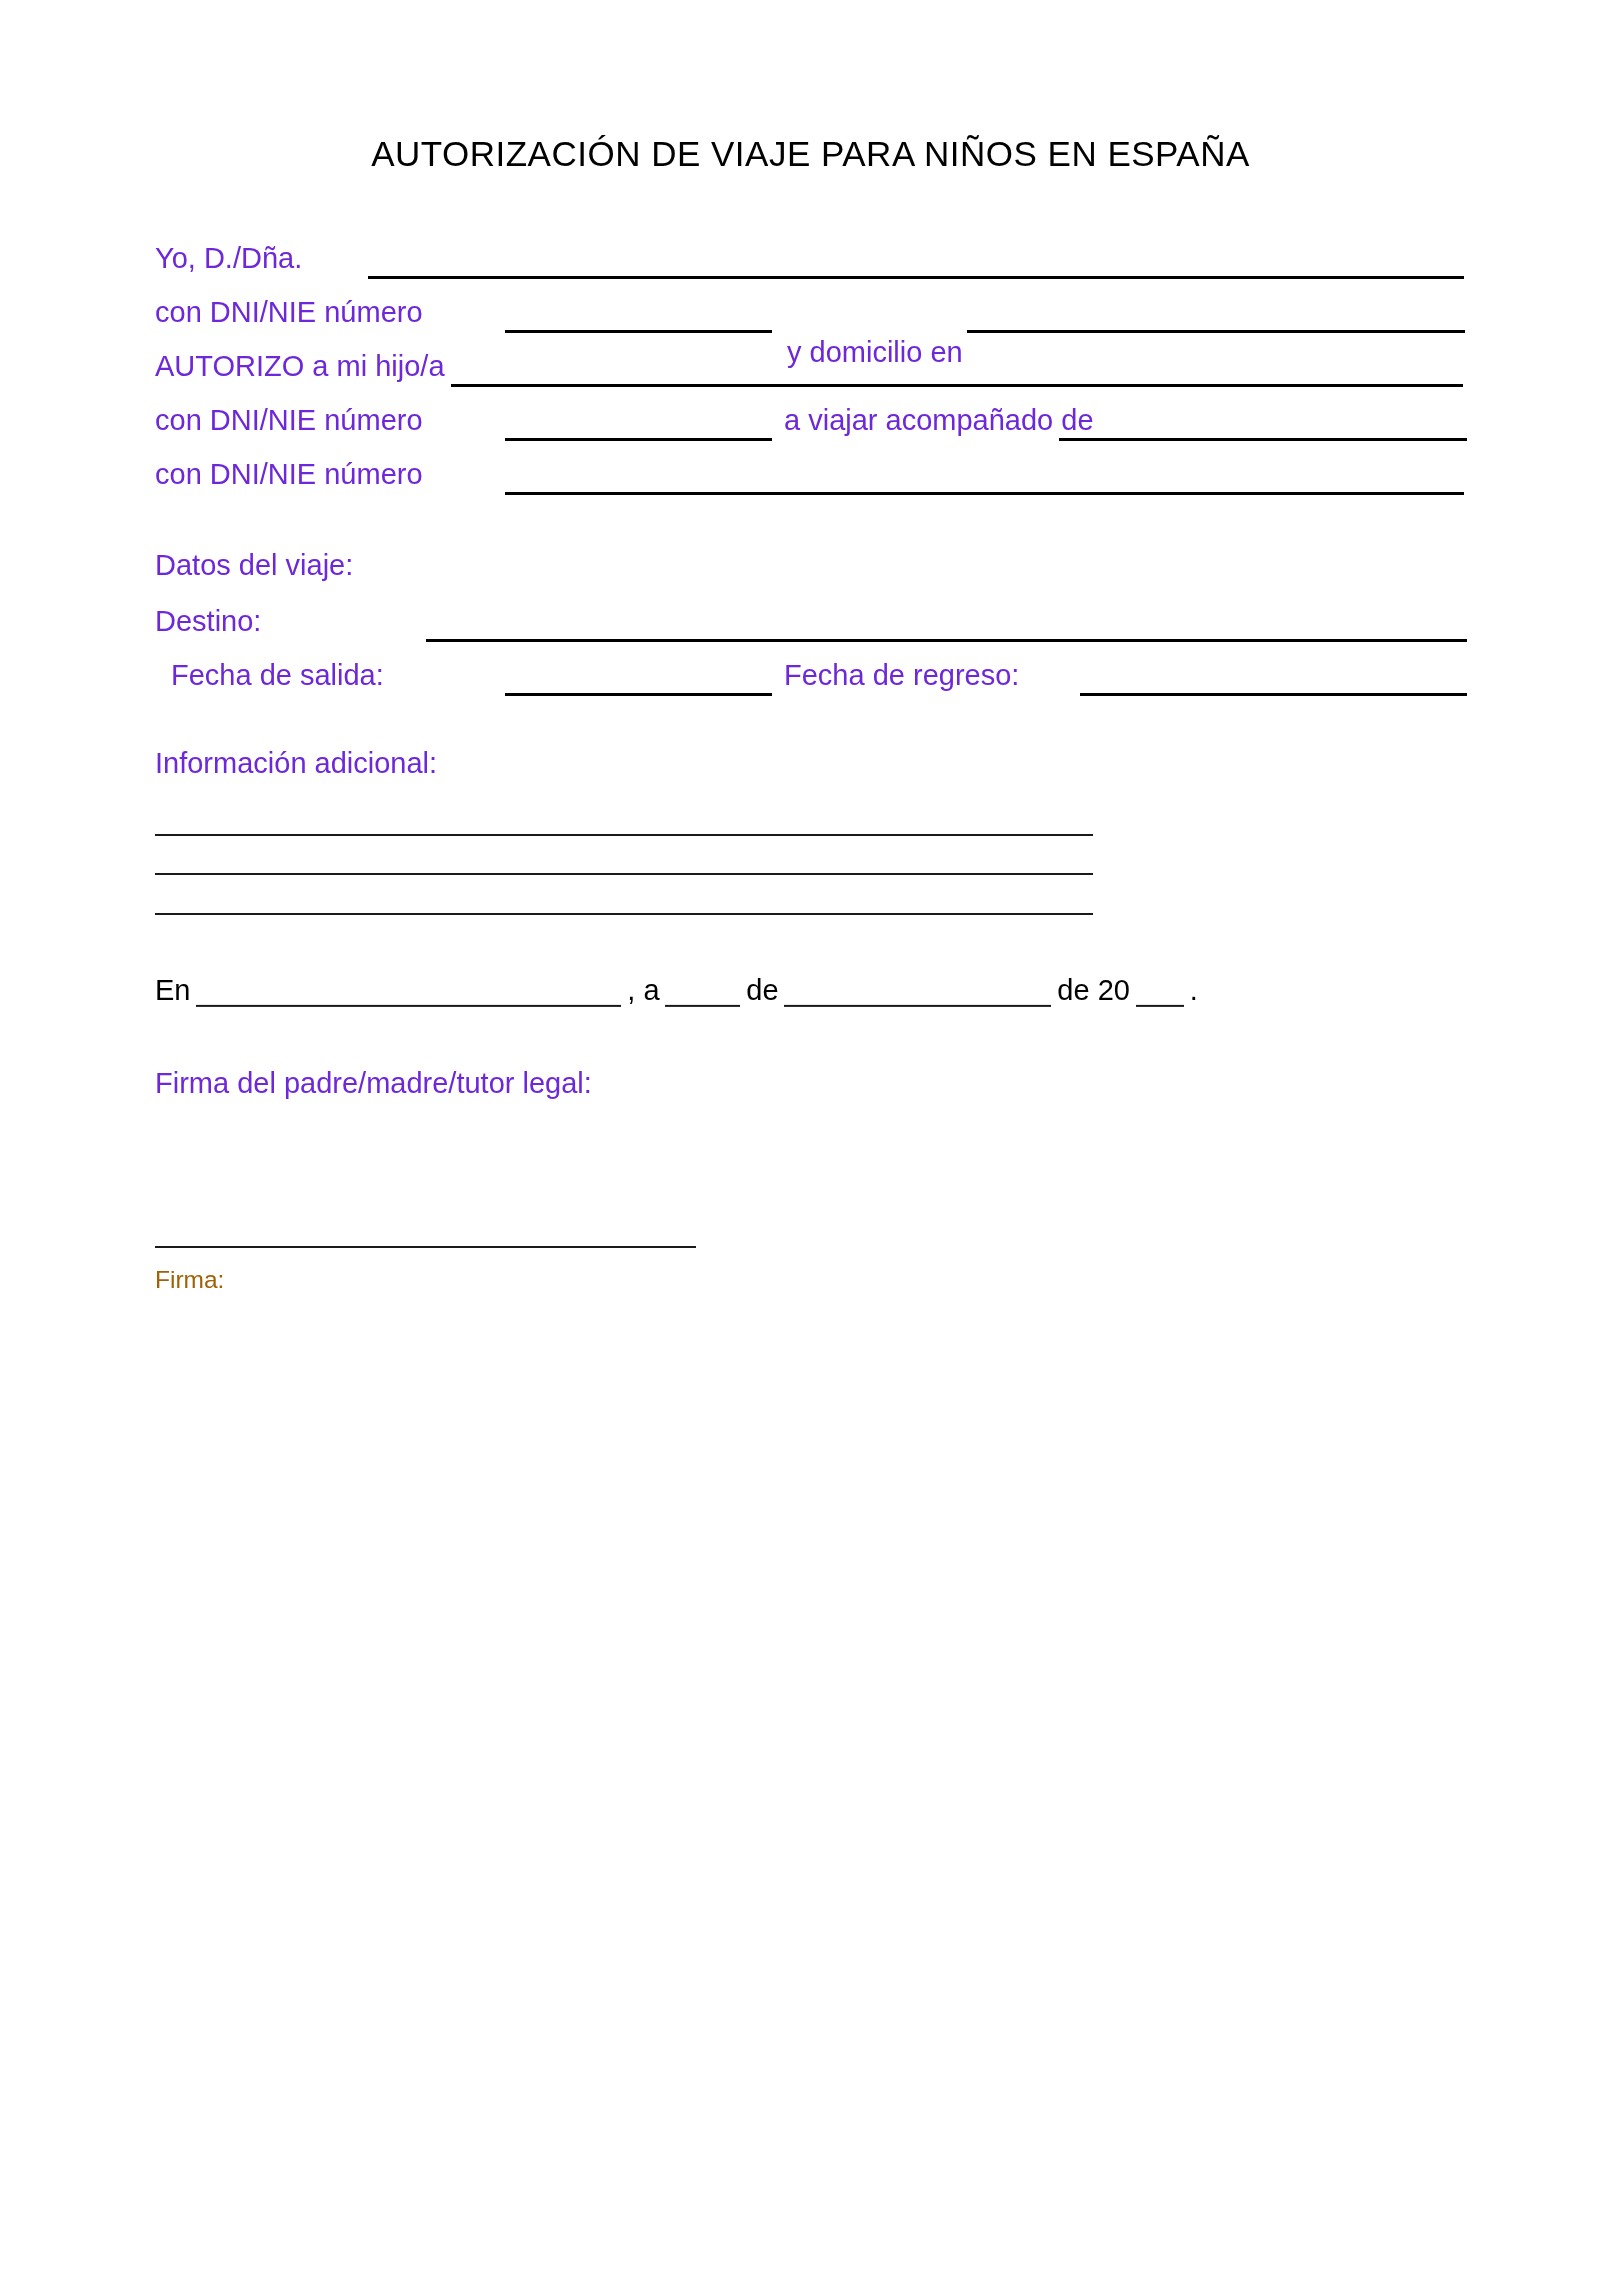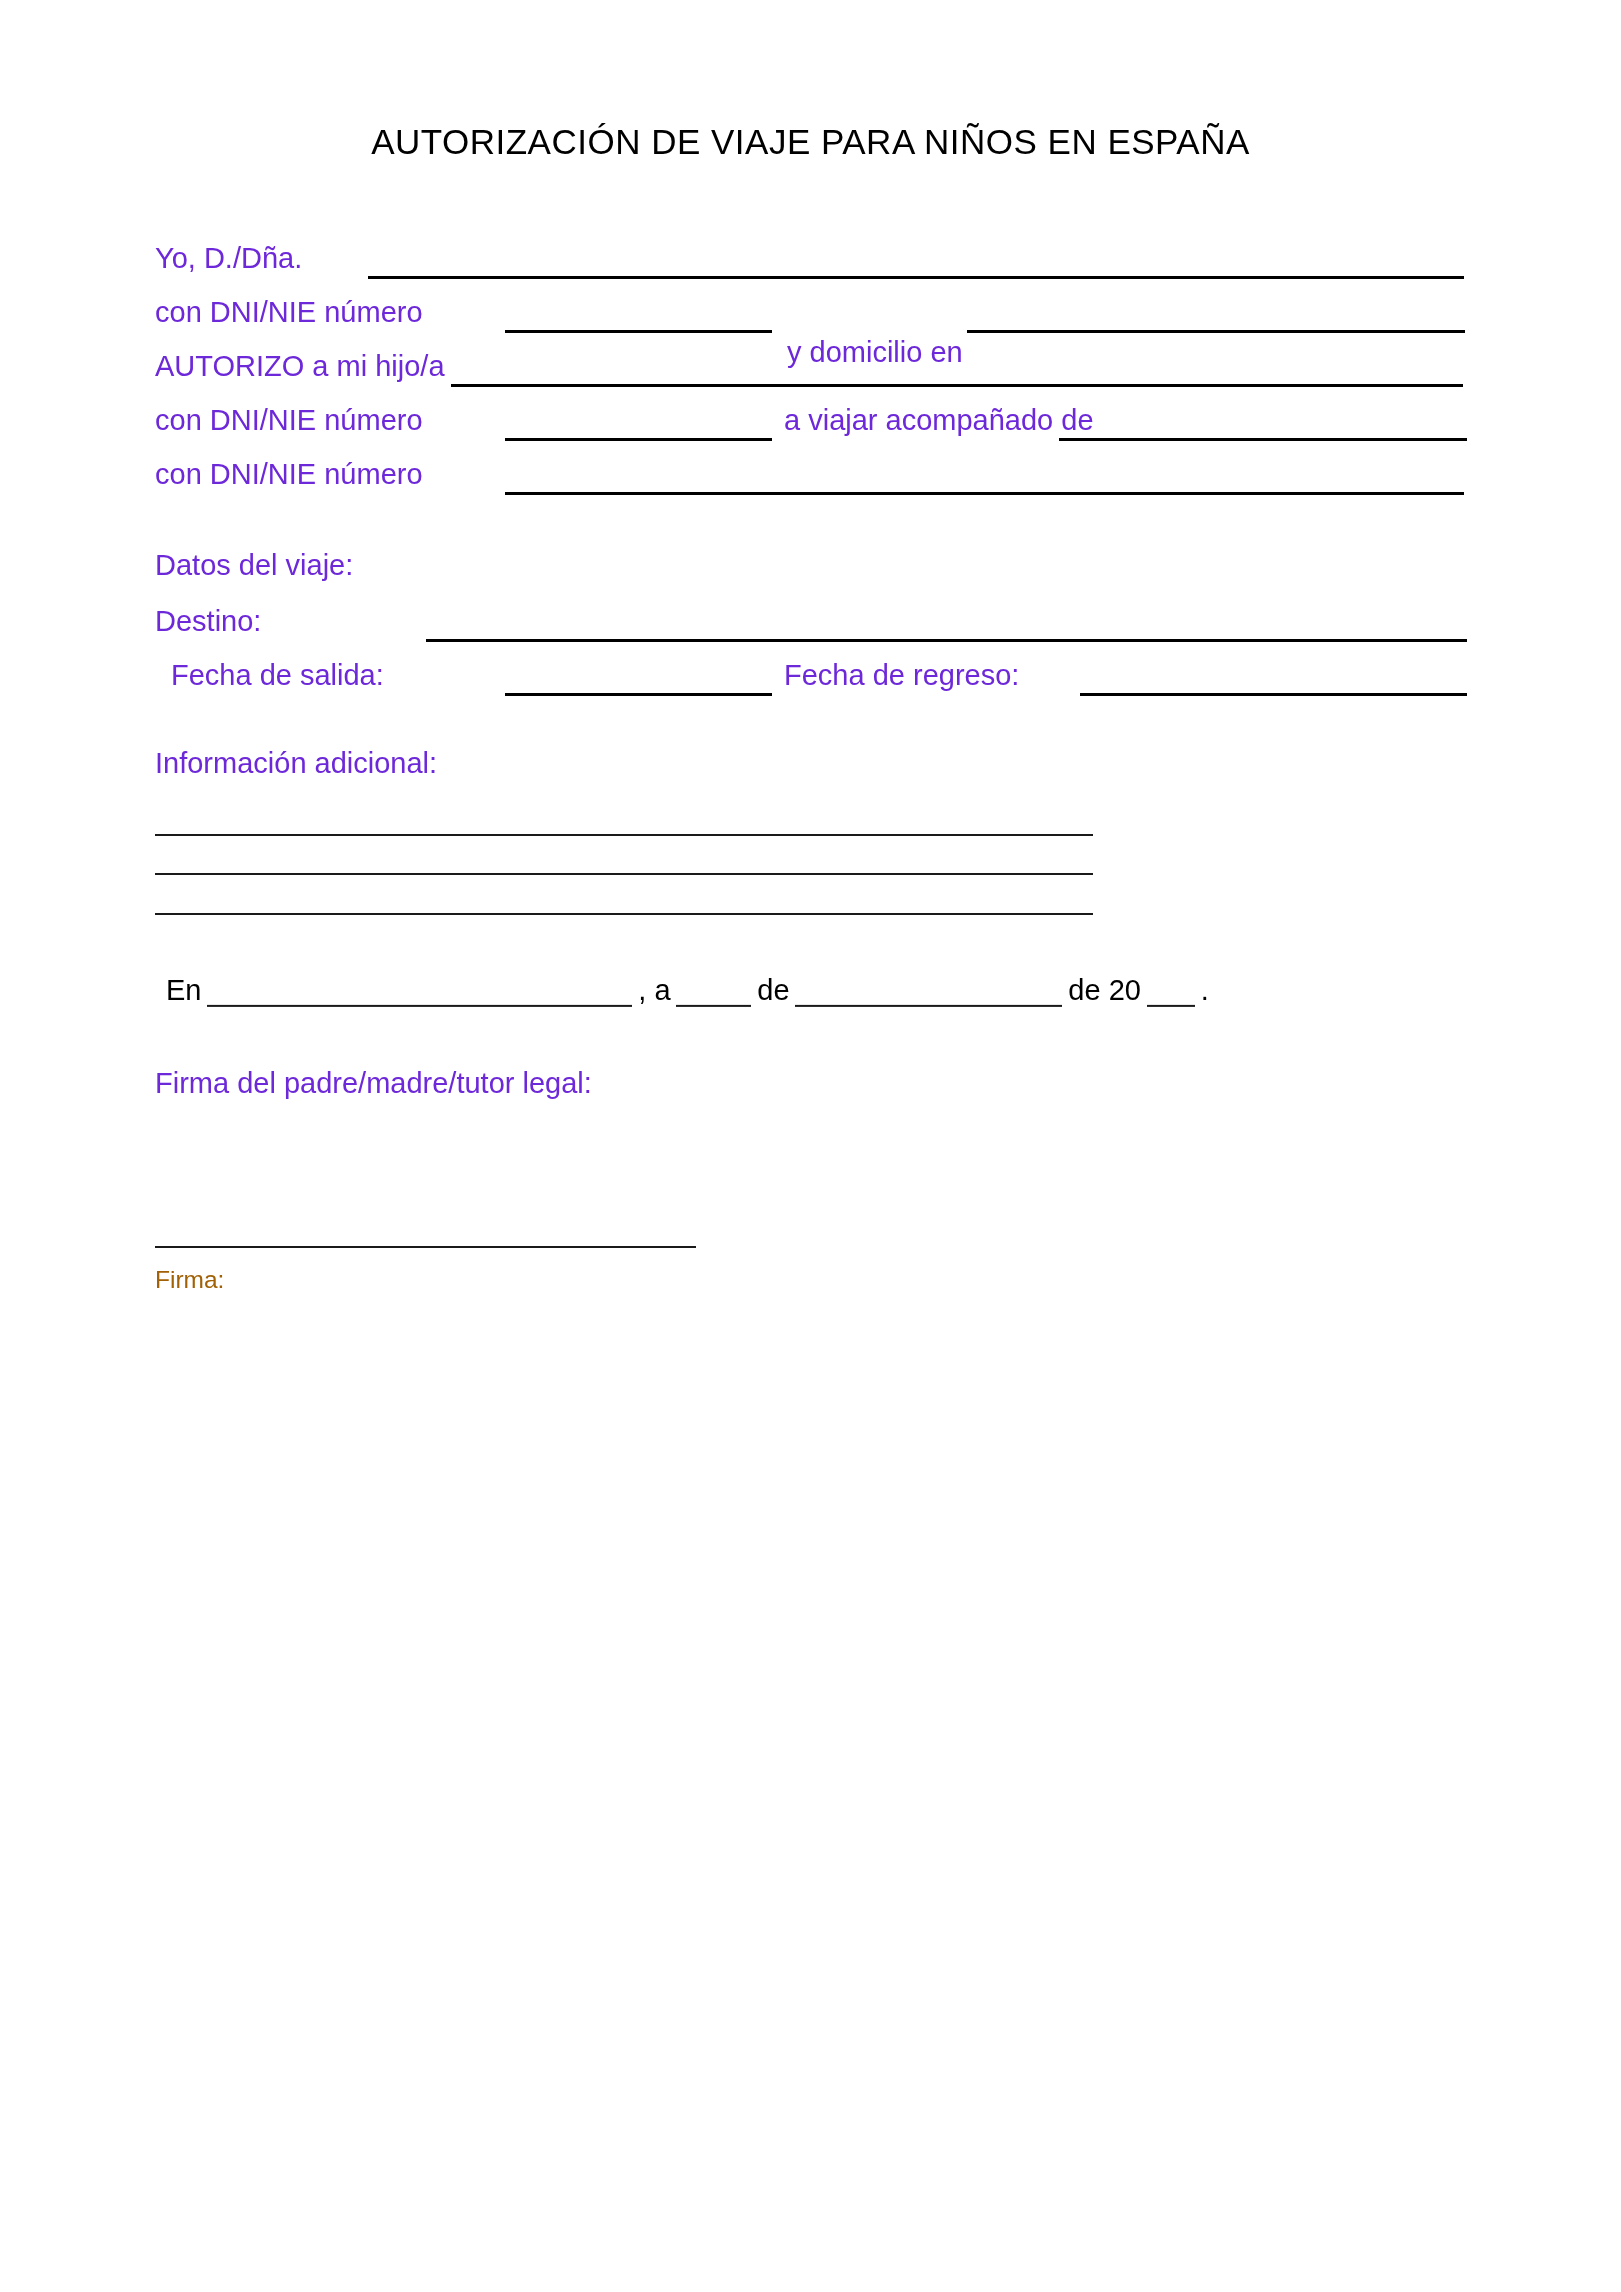--- a/index.html
+++ b/index.html
@@ -9,21 +9,21 @@
     height: 2293px;
     background: #ffffff;
     color: #000000;
     font-family: "Liberation Sans", "DejaVu Sans", sans-serif;
     overflow: hidden;
   }
   .title {
     position: absolute;
     left: 0; right: 0;
     top: 118px;
-    margin: 4px;
+    margin: 16px;
     text-align: center;
     font-size: 35px;
     font-weight: 400;
     letter-spacing: 0.5px;
     color: #000000;
   }
   .lbl {
     position: absolute;
     font-size: 29px;
     line-height: 1.15;
@@ -92,21 +92,21 @@
   <span class="lbl" style="left:171px; top:659px;">Fecha de salida:</span>
   <div class="line thick" style="left:505px; top:693px; width:267px;"></div>
   <span class="lbl" style="left:784px; top:659px;">Fecha de regreso:</span>
   <div class="line thick" style="left:1080px; top:693px; width:387px;"></div>
 
   <span class="lbl" style="left:155px; top:747px;">Información adicional:</span>
   <div class="line thin" style="left:155px; top:834px; width:938px;"></div>
   <div class="line thin" style="left:155px; top:873px; width:938px;"></div>
   <div class="line thin" style="left:155px; top:913px; width:938px;"></div>
 
-  <div class="inline-row" style="left:166px; top:974px;">
+  <div class="inline-row" style="left:155px; top:974px;">
     <span>En</span><span class="blank" style="width:425px;"></span><span>, a</span><span class="blank" style="width:75px;"></span><span>de</span><span class="blank" style="width:267px;"></span><span>de 20</span><span class="blank" style="width:48px;"></span><span>.</span>
   </div>
 
   <span class="lbl" style="left:155px; top:1067px;">Firma del padre/madre/tutor legal:</span>
   <div class="line thin" style="left:155px; top:1246px; width:541px;"></div>
   <span class="lbl-small" style="left:155px; top:1266px;">Firma:</span>
 
 </div>
 
 

